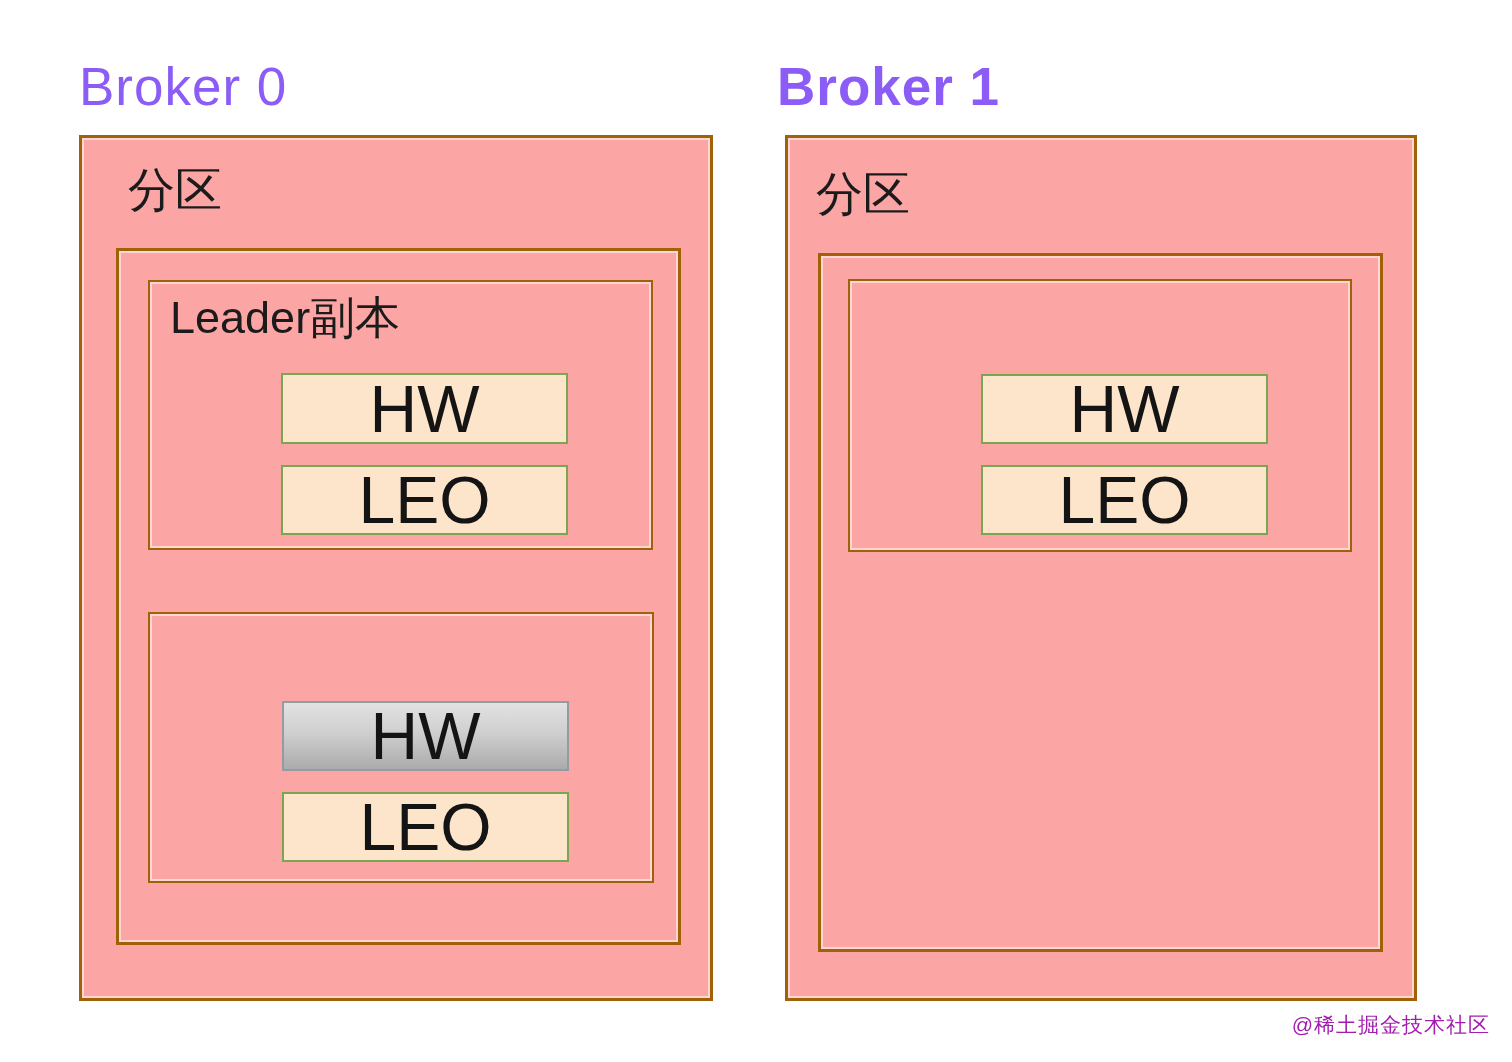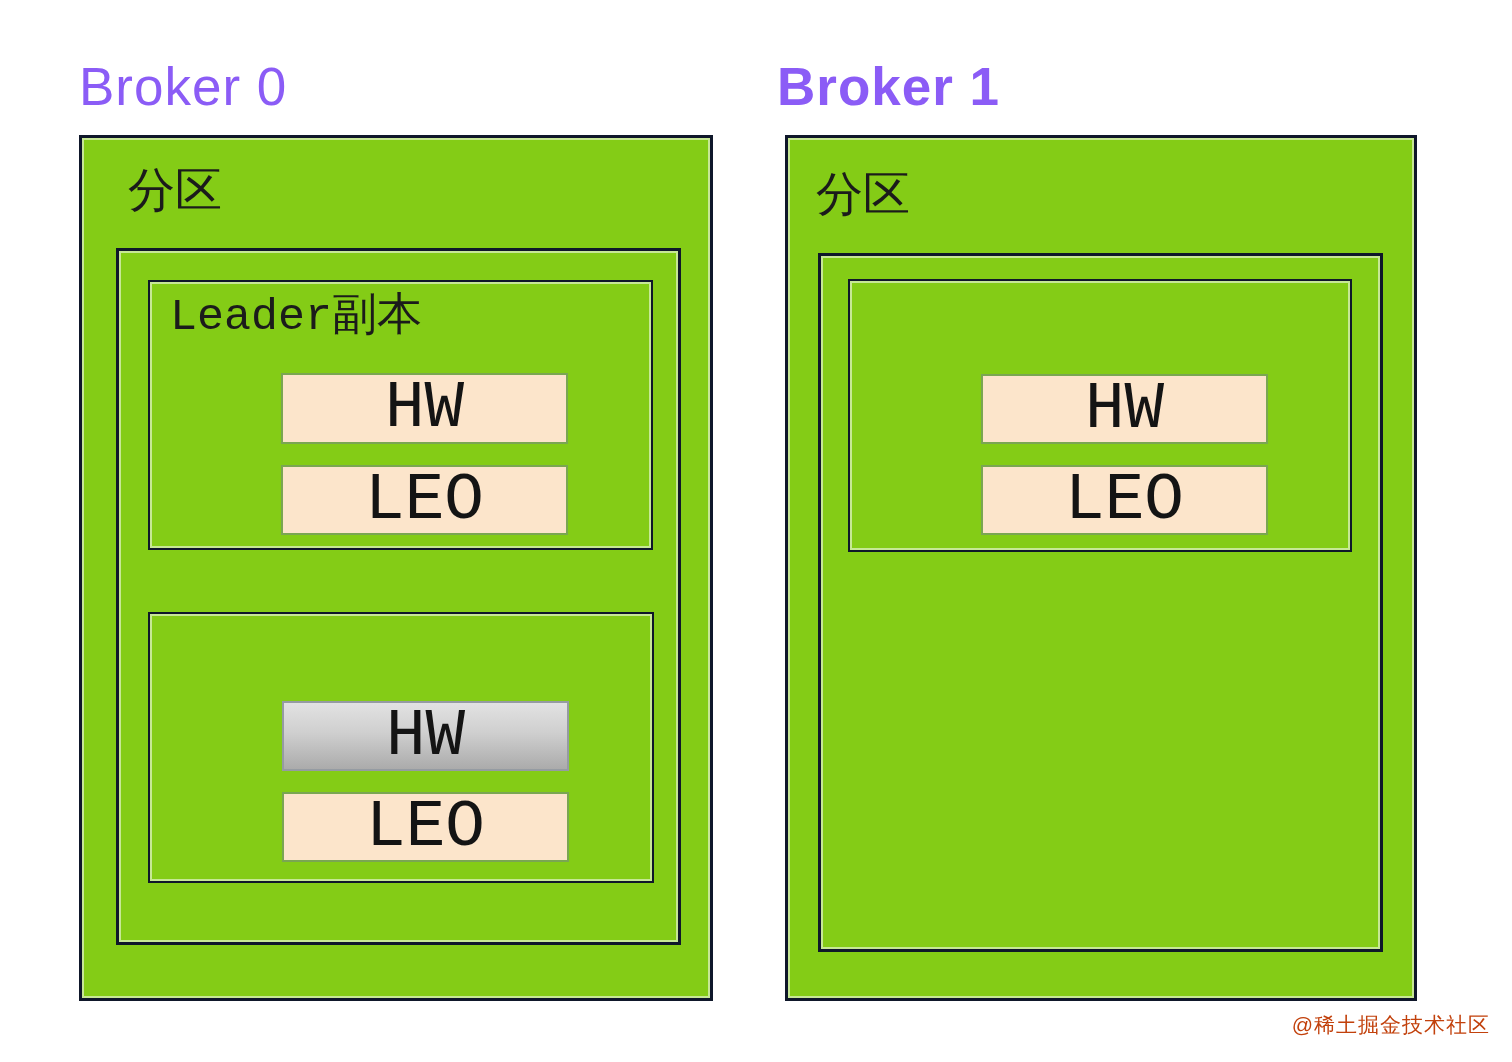--- a/index.html
+++ b/index.html
@@ -15,39 +15,39 @@
   .broker-title{
     position:absolute;top:55px;height:64px;
     font-size:53px;line-height:64px;
     color:#8b5cf6;letter-spacing:1px;
   }
   #title-b0{left:79px;width:634px;}
   #title-b1{left:777px;width:632px;font-weight:bold;}
 
   .blue-box{
     position:absolute;box-sizing:border-box;
-    background:#84cc16;
-    border:3px solid #0f172a;
+    background:#fca5a5;
+    border:3px solid #a16207;
     box-shadow:inset 0 0 0 2px rgba(255,255,255,0.55);
   }
   .outer{top:135px;height:866px;}
   #outer-b0{left:79px;width:634px;}
   #outer-b1{left:785px;width:632px;}
 
   .partition-label{
     position:absolute;left:46px;top:26px;
     font-size:47px;line-height:52px;color:#1b1b1b;
   }
   #pl-b1{left:28px;top:30px;}
 
   .mid{border-width:3px;}
   #mid-b0{left:34px;top:110px;width:565px;height:697px;}
   #mid-b1{left:30px;top:115px;width:565px;height:699px;}
 
-  .replica-box{border-width:2px;font-family:Liberation Mono, monospace;}
+  .replica-box{border-width:2px;}
   #leader-box{left:29px;top:29px;width:505px;height:270px;}
   #follower-all-box{left:29px;top:361px;width:506px;height:271px;}
   #follower-box{left:27px;top:23px;width:504px;height:273px;}
 
   .replica-label{
     position:absolute;left:20px;top:8px;
     font-size:45px;line-height:56px;color:#1b1b1b;white-space:nowrap;
   }
 
   .badge{
@@ -67,21 +67,21 @@
   #b0-hw{left:103px;top:91px;}
   #b0-leo{left:103px;top:183px;height:70px;}
   #b0f-hw{left:104px;top:87px;height:70px;}
   #b0f-leo{left:104px;top:178px;height:70px;}
   #b1-hw{left:103px;top:93px;height:70px;}
   #b1-leo{left:103px;top:184px;height:70px;}
 
   .watermark{
     position:absolute;right:22px;top:1012px;
     font-size:21px;line-height:26px;
-    color:#c2410c;letter-spacing:1px;
+    color:#a21caf;letter-spacing:1px;
   }
 </style>
 </head>
 <body>
 
 <div class="canvas">
 
   <div class="broker-title" id="title-b0">Broker 0</div>
   <div class="broker-title" id="title-b1">Broker 1</div>
 

